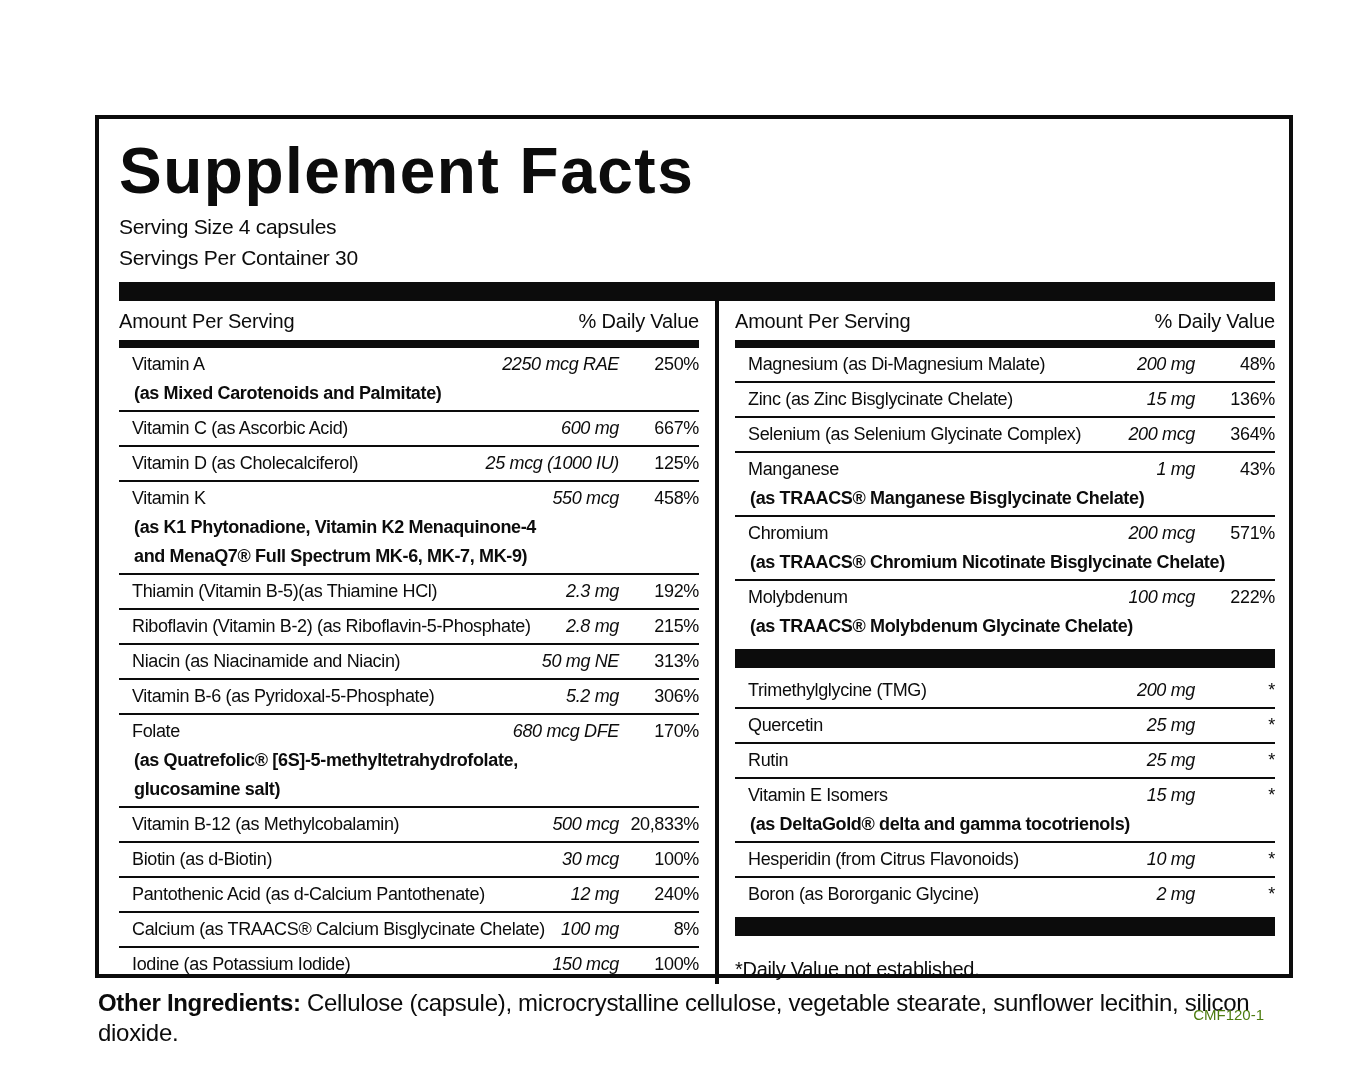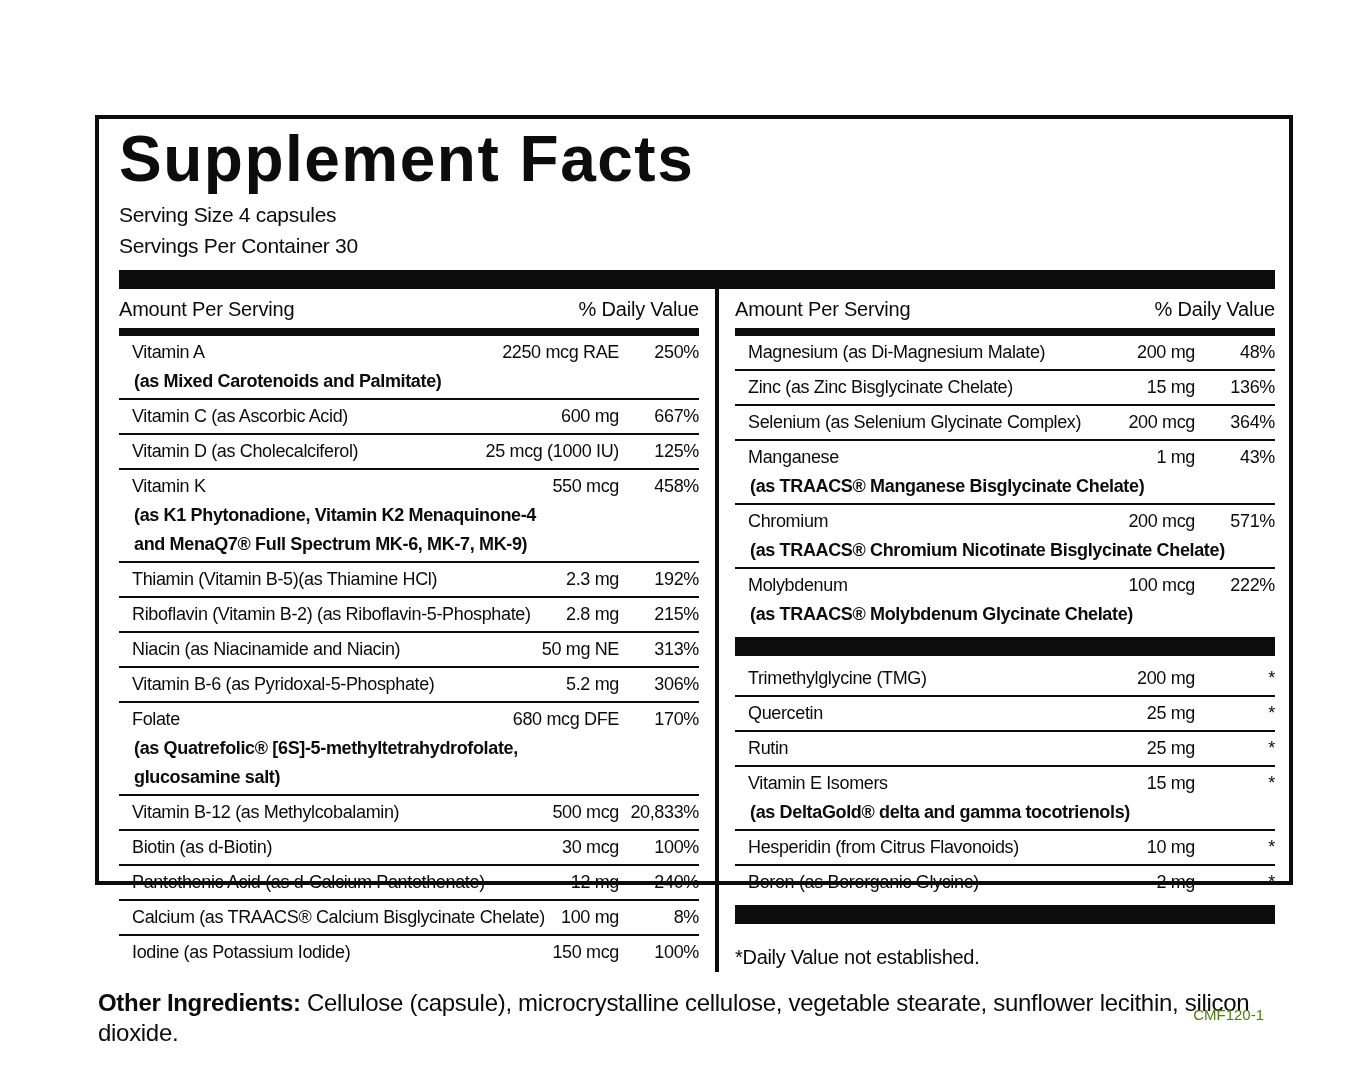--- a/index.html
+++ b/index.html
@@ -2,23 +2,23 @@
 <html><head>
 <meta charset="utf-8">
 <style>
   html,body{margin:0;padding:0;}
   body{
     width:1358px;height:1086px;position:relative;background:#ffffff;
     font-family:"Liberation Sans", sans-serif;color:#0c0c0c;
     -webkit-font-smoothing:antialiased;overflow:hidden;
   }
   .facts-box{
-    position:absolute;left:95px;top:115px;width:1198px;height:770px;
+    position:absolute;left:95px;top:115px;width:1198px;height:863px;
     box-sizing:border-box;border:4px solid #0c0c0c;
-    padding:4px 14px 0 20px;background:#fff;
+    padding:16px 14px 0 20px;background:#fff;
   }
   .title{
     font-size:64px;font-weight:bold;letter-spacing:1.5px;line-height:72px;
     color:#0c0c0c;white-space:nowrap;
   }
   .serving-line{font-size:21px;line-height:31px;letter-spacing:-0.3px;}
   .serving-block{margin-top:4px;}
   .thick-bar{height:19px;background:#0c0c0c;}
   .top-bar{margin-top:9px;}
   .columns{display:flex;align-items:stretch;}
@@ -29,21 +29,21 @@
     display:flex;justify-content:space-between;align-items:baseline;
     font-weight:normal;font-size:20px;letter-spacing:-0.2px;
     padding:9px 0 7px 0;
   }
   .header-bar{height:8px;background:#0c0c0c;}
   .row{border-bottom:2px solid #0c0c0c;padding:2px 0;}
   .rows > .row:last-child{border-bottom:none;}
   .row-main{display:flex;align-items:baseline;}
   .row-main,.sub{font-size:18px;line-height:29px;letter-spacing:-0.35px;}
   .ing-name{flex:1;white-space:nowrap;margin-left:13px;}
-  .ing-amount{text-align:right;white-space:nowrap;}
+  .ing-amount{text-align:right;white-space:nowrap;font-style:italic;}
   .ing-dv{width:80px;text-align:right;white-space:nowrap;}
   .sub{padding-left:15px;white-space:nowrap;font-weight:bold;}
   .mid-bar{margin:6px 0;}
   .footnote{font-size:20px;line-height:30px;letter-spacing:-0.3px;margin-top:12px;}
   .other-ingredients{
     position:absolute;left:98px;top:988px;width:1180px;
     font-size:24px;line-height:30px;letter-spacing:-0.3px;
   }
   .other-ingredients .label{font-weight:bold;}
   .product-code{

